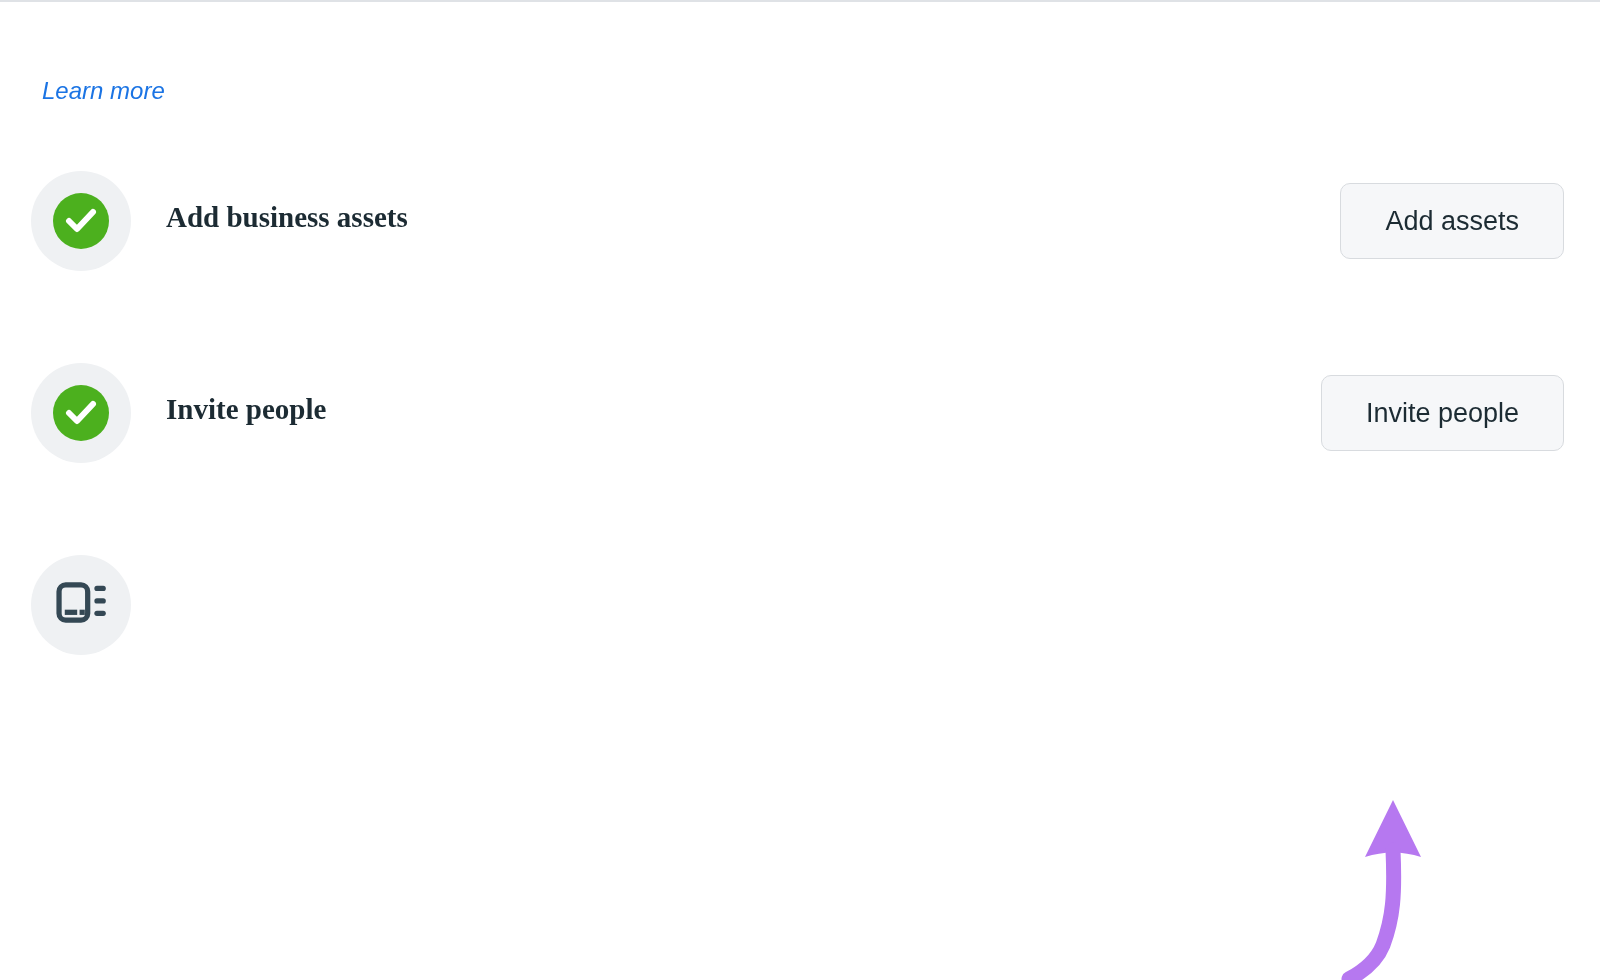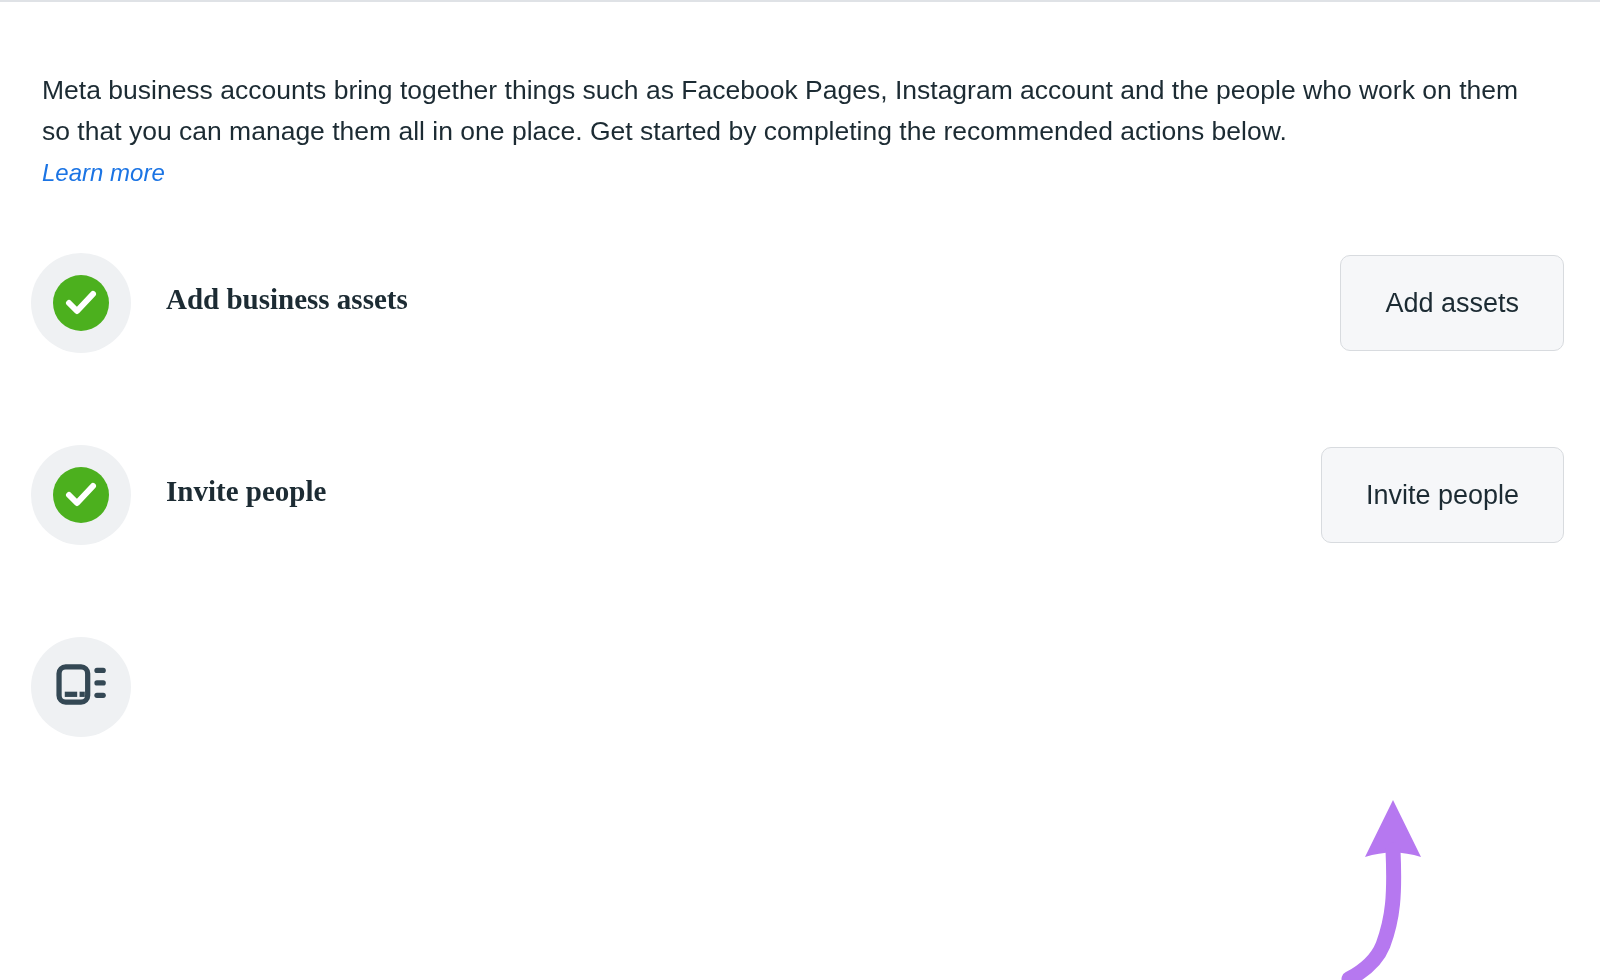--- a/index.html
+++ b/index.html
@@ -83,21 +83,21 @@
     font-family: Liberation Serif, serif;
   }
   .task-desc {
     font-size: 26.5px;
     line-height: 41px;
     font-weight: 400;
   }
   .task-desc:empty { display: none; }
   .task-btn {
     flex-shrink: 0;
-    height: 96px;
+    height: 76px;
     padding: 9px 44px;
     background: var(--btn-bg);
     border: 1px solid var(--btn-border);
     border-radius: 10px;
     font-family: inherit;
     font-size: 27px;
     color: var(--text);
     white-space: nowrap;
     cursor: pointer;
   }
@@ -109,21 +109,20 @@
     height: 182px;
     pointer-events: none;
   }
 </style>
 </head>
 <body>
 
 <div class="wrap">
 
 
-  <div class="page-desc">Meta business accounts bring together things such as Facebook Pages, Instagram account and the people who work on them so that you can manage them all in one place. Get started by completing the recommended actions below.</div>
 
   <a class="learn-more">Learn more</a>
 
   <div class="tasks">
 
     <div class="task-row">
       <div class="avatar">
         <div class="badge">
           <svg width="32" height="26" viewBox="0 0 32 26" aria-hidden="true">
             <polyline points="4,13 12,21 28,4" fill="none" stroke="#ffffff" stroke-width="6" stroke-linecap="round" stroke-linejoin="round"></polyline>

